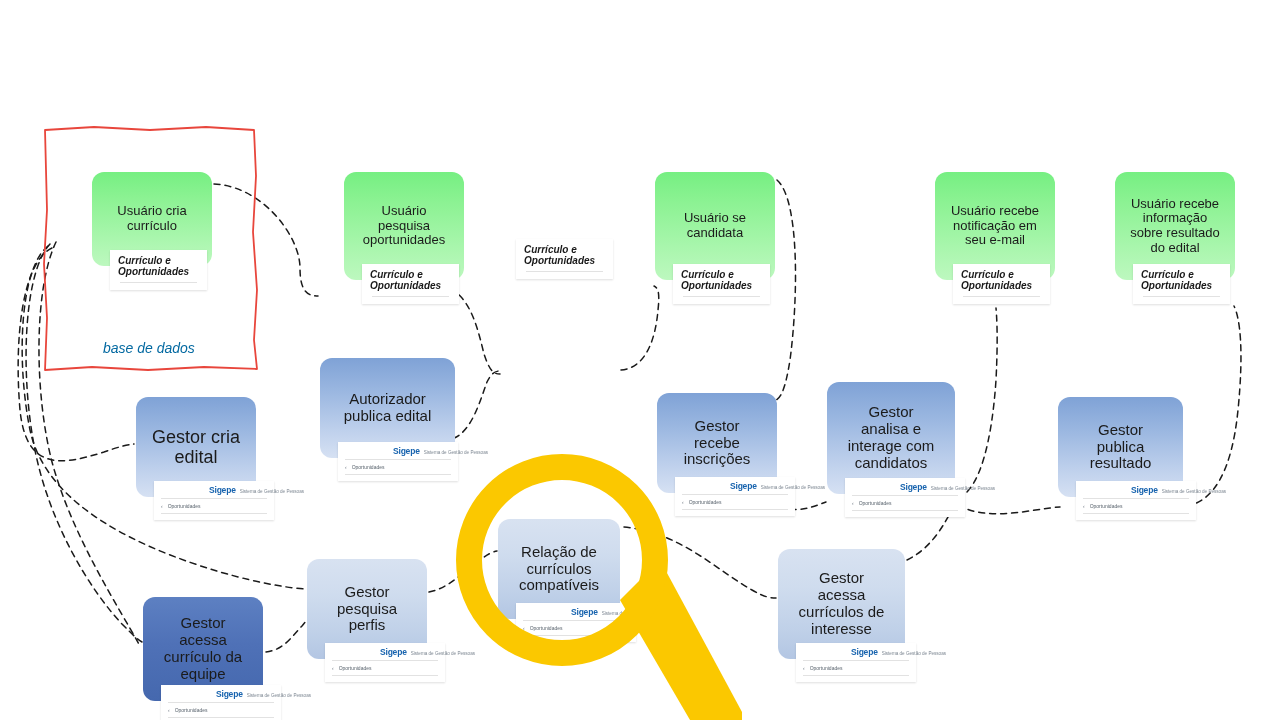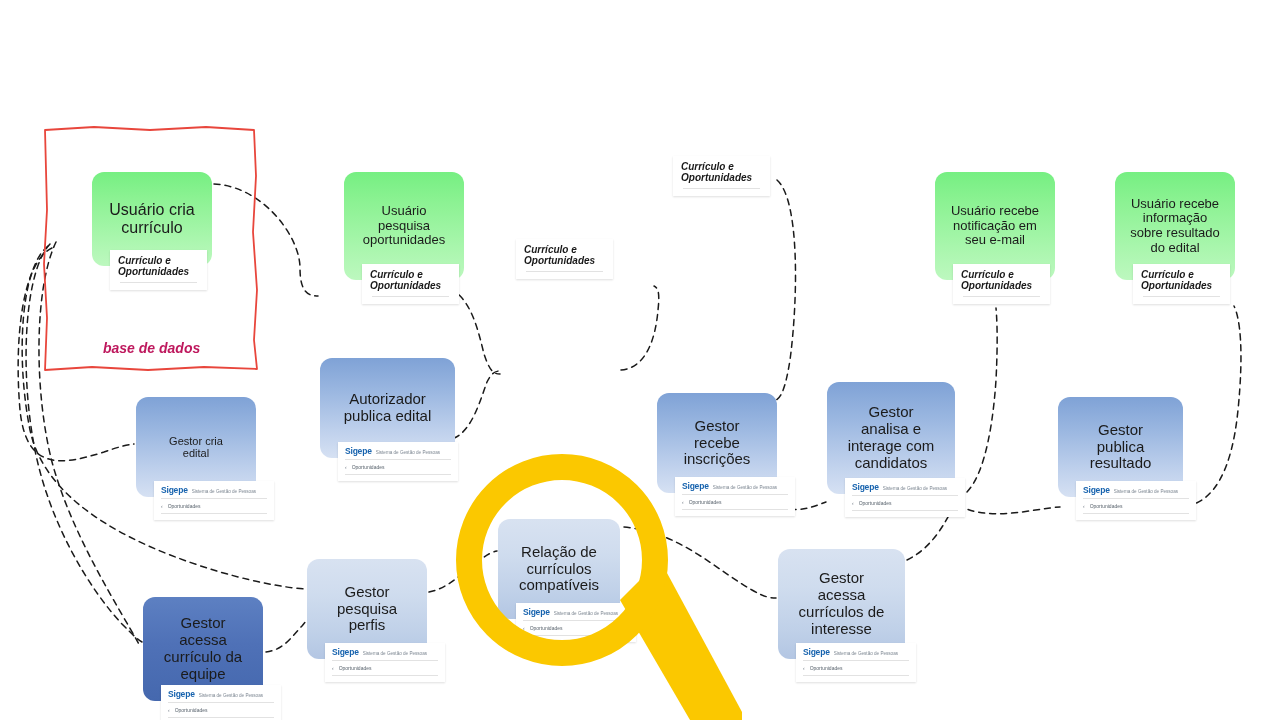--- a/index.html
+++ b/index.html
@@ -63,35 +63,34 @@
     padding:0 8px;
     font-style:italic;
   }
   .appcard .rule{
     height:1px;background:#e2e2e2;
     margin:5px 10px 0 10px;
   }
 
   
   .appcard.sigepe{padding:4px 0 6px 0;}
-  .sigepe-row{display:flex;align-items:baseline;padding:0 7px;white-space:nowrap;}
+  .sigepe-row{display:flex;align-items:baseline;padding:0 7px;white-space:nowrap;margin-left:48px;}
   .sigepe-logo{color:#1763ae;font-weight:bold;letter-spacing:-.2px;}
   .sigepe-sub{color:#7d8792;margin-left:4px;}
   .menu-row{display:flex;align-items:center;padding:0 7px;margin-top:4px;white-space:nowrap;}
   .menu-caret{color:#6d7782;margin-right:5px;}
   .menu-label{color:#5a646e;}
 
   
   .region-label{
     position:absolute;
     font-style:italic;
-    color:#be185d;
+    color:#0369a1;
     z-index:4;
     white-space:nowrap;
-    font-weight:bold;
   }
 </style>
 </head>
 <body>
 
 <div id="stage">
 
   <svg class="layer" id="connectors" viewBox="0 0 1280 720" width="1280" height="720">
     <g fill="none" stroke="#1a1a1a" stroke-width="1.5" stroke-dasharray="6 5" stroke-linecap="round">
 
@@ -131,21 +130,21 @@
   <svg class="layer" id="redbox-layer" viewBox="0 0 1280 720" width="1280" height="720">
     <path fill="none" stroke="#e8463c" stroke-width="1.8" stroke-linejoin="round" d="M45,130 L94,127 L150,130 L206,127 L254,130
          L256,176 L253,232 L257,290 L254,340 L257,369
          L204,367 L148,370 L92,367 L45,370
          L47,318 L44,264 L47,210 L45,130 Z"></path>
   </svg>
   <div class="region-label" style="left:103px;top:340px;font-size:14px;">base de dados</div>
 
   <div id="nodes">
       <div class="node green" style="left: 92px; top: 172px; width: 120px;">
-        <div class="chip" style="height: 94px; font-size: 16px; white-space: pre-line;">Usuário cria
+        <div class="chip" style="height: 94px; font-size: 13px; white-space: pre-line;">Usuário cria
 currículo</div>
         <div class="appcard" style="width: 97px; margin-left: 18px;">
           <div class="apptitle" style="font-size: 10px; white-space: pre-line;">Currículo e
 Oportunidades</div>
           <div class="rule"></div>
         </div>
       </div>
       <div class="node green" style="left: 320px; top: 172px; width: 120px; margin-left: 24px;">
         <div class="chip" style="height: 108px; font-size: 13px; white-space: pre-line;">Usuário
 pesquisa
@@ -157,20 +156,22 @@
         </div>
       </div>
       <div class="node green" style="left: 498px; top: 255px; width: 120px;">
         <div class="appcard" style="width: 97px; margin-left: 18px;">
           <div class="apptitle" style="font-size: 10px; white-space: pre-line;">Currículo e
 Oportunidades</div>
           <div class="rule"></div>
         </div>
       </div>
       <div class="node green" style="left: 655px; top: 172px; width: 120px;">
+        <div class="chip" style="height: 108px; font-size: 13px; white-space: pre-line;">Usuário se
+candidata</div>
         <div class="appcard" style="width: 97px; margin-left: 18px;">
           <div class="apptitle" style="font-size: 10px; white-space: pre-line;">Currículo e
 Oportunidades</div>
           <div class="rule"></div>
         </div>
       </div>
       <div class="node green" style="left: 935px; top: 172px; width: 120px;">
         <div class="chip" style="height: 108px; font-size: 13px; white-space: pre-line;">Usuário recebe
 notificação em
 seu e-mail</div>
@@ -185,21 +186,21 @@
 informação
 sobre resultado
 do edital</div>
         <div class="appcard" style="width: 97px; margin-left: 18px;">
           <div class="apptitle" style="font-size: 10px; white-space: pre-line;">Currículo e
 Oportunidades</div>
           <div class="rule"></div>
         </div>
       </div>
       <div class="node blue" style="left: 136px; top: 397px; width: 120px;">
-        <div class="chip" style="height: 100px; font-size: 11px; white-space: pre-line;">Gestor cria
+        <div class="chip" style="height: 100px; font-size: 18px; white-space: pre-line;">Gestor cria
 edital</div>
         <div class="appcard sigepe" style="width: 120px; margin-left: 18px;">
           <div class="sigepe-row">
             <span class="sigepe-logo" style="font-size: 8.5px;">Sigepe</span>
             <span class="sigepe-sub" style="font-size: 4.6px;">Sistema de Gestão de Pessoas</span>
           </div>
           <div class="rule" style="margin: 3px 7px 0px;"></div>
           <div class="menu-row">
             <span class="menu-caret" style="font-size: 5px;">‹</span>
             <span class="menu-label" style="font-size: 5px;">Oportunidades</span>

